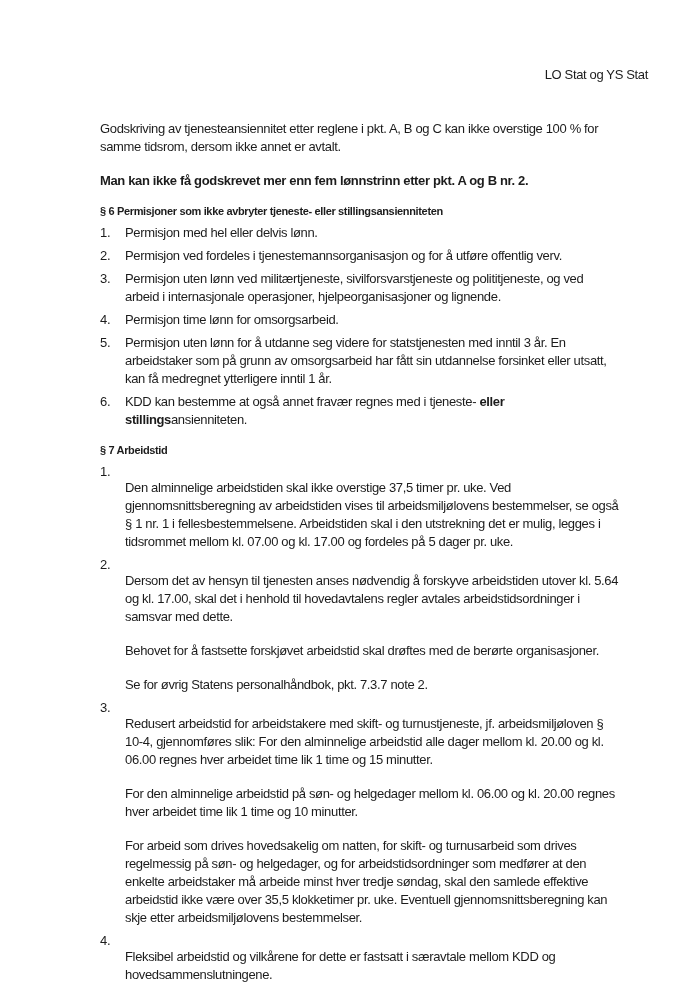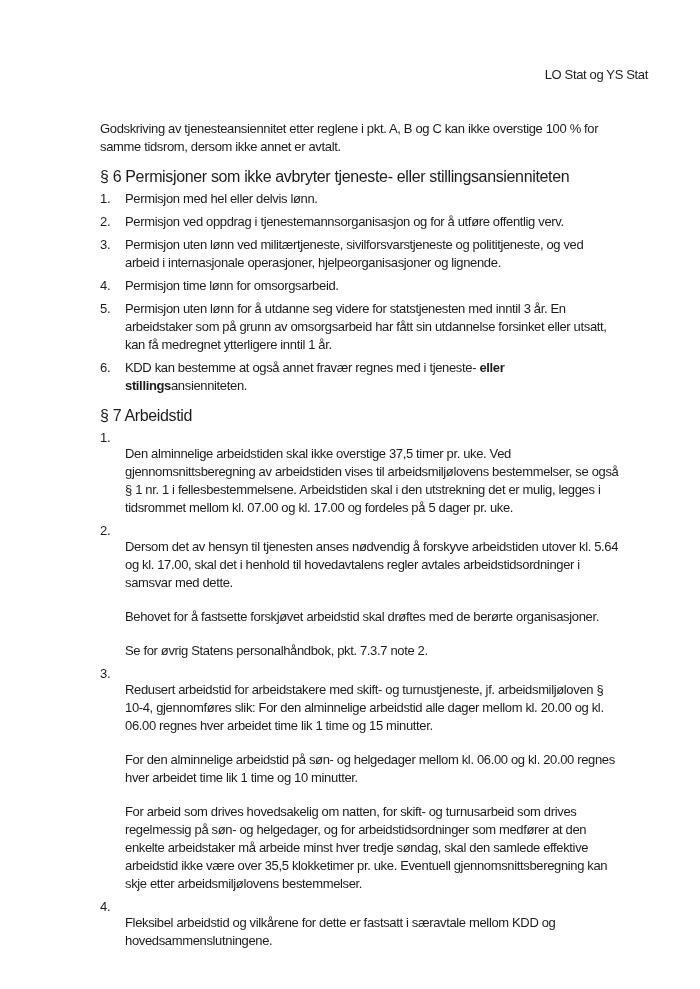--- a/index.html
+++ b/index.html
@@ -25,23 +25,23 @@
   .content {
     position: absolute;
     left: 100px;
     top: 104px;
     width: 520px;
   }
   .content p { margin: 16px 0 5px 0; }
   .bold { font-weight: bold; }
   b { font-weight: bold; }
   h2.sec-heading {
-    font-size: 16px;
+    font-size: 11px;
     line-height: 18px;
-    font-weight: normal;
+    font-weight: bold;
     letter-spacing: -0.35px;
     margin: 12px 0 4px 0;
   }
   .li {
     display: flex;
     margin-bottom: 5px;
   }
   .li .num {
     flex: 0 0 25px;
   }
@@ -62,31 +62,32 @@
 </head>
 <body>
 
 <div class="page">
 
   <div class="page-header">LO Stat og YS Stat</div>
 
   <div class="content">
 
     <p>Godskriving av tjenesteansiennitet etter reglene i pkt. A, B og C kan ikke overstige 100 % for samme tidsrom, dersom ikke annet er avtalt.</p>
+    <p class="bold">Man kan ikke få godskrevet mer enn fem lønnstrinn etter pkt. A og B nr. 2.</p>
 
     <h2 class="sec-heading">§ 6 Permisjoner som ikke avbryter tjeneste- eller stillingsansienniteten</h2>
 
 
     <div class="li">
       <span class="num">1.</span>
       <div class="li-body">Permisjon med hel eller delvis lønn.</div>
     </div>
     <div class="li">
       <span class="num">2.</span>
-      <div class="li-body">Permisjon ved oppdrag i tjenestemannsorganisasjon og for å utføre offentlig verv.</div>
+      <div class="li-body">Permisjon ved fordeles i tjenestemannsorganisasjon og for å utføre offentlig verv.</div>
     </div>
     <div class="li">
       <span class="num">3.</span>
       <div class="li-body">Permisjon uten lønn ved militærtjeneste, sivilforsvarstjeneste og polititjeneste, og ved arbeid i internasjonale operasjoner, hjelpeorganisasjoner og lignende.</div>
     </div>
     <div class="li">
       <span class="num">4.</span>
       <div class="li-body">Permisjon time lønn for omsorgsarbeid.</div>
     </div>
     <div class="li">

